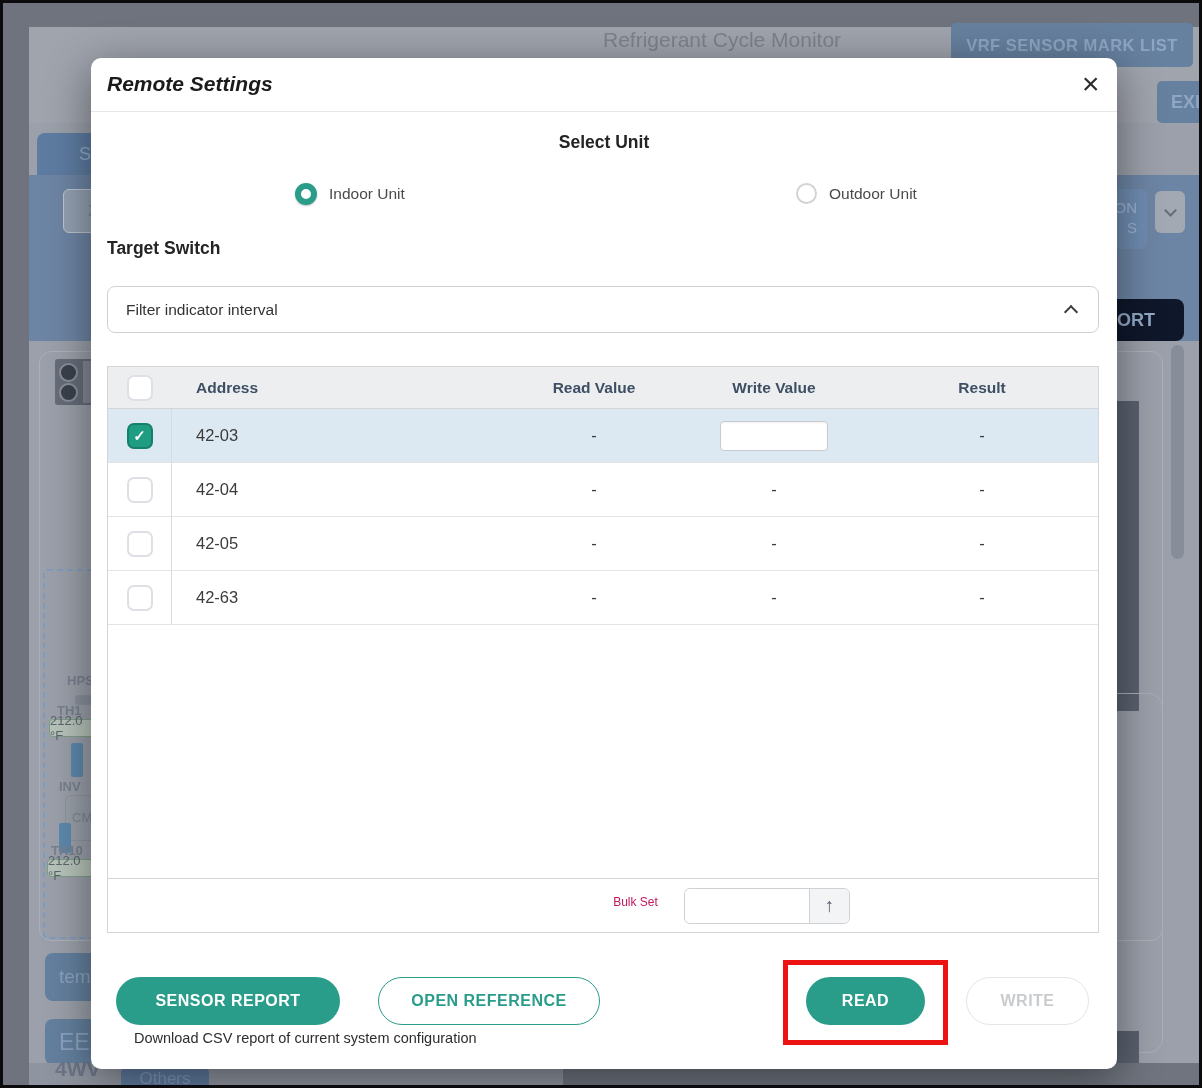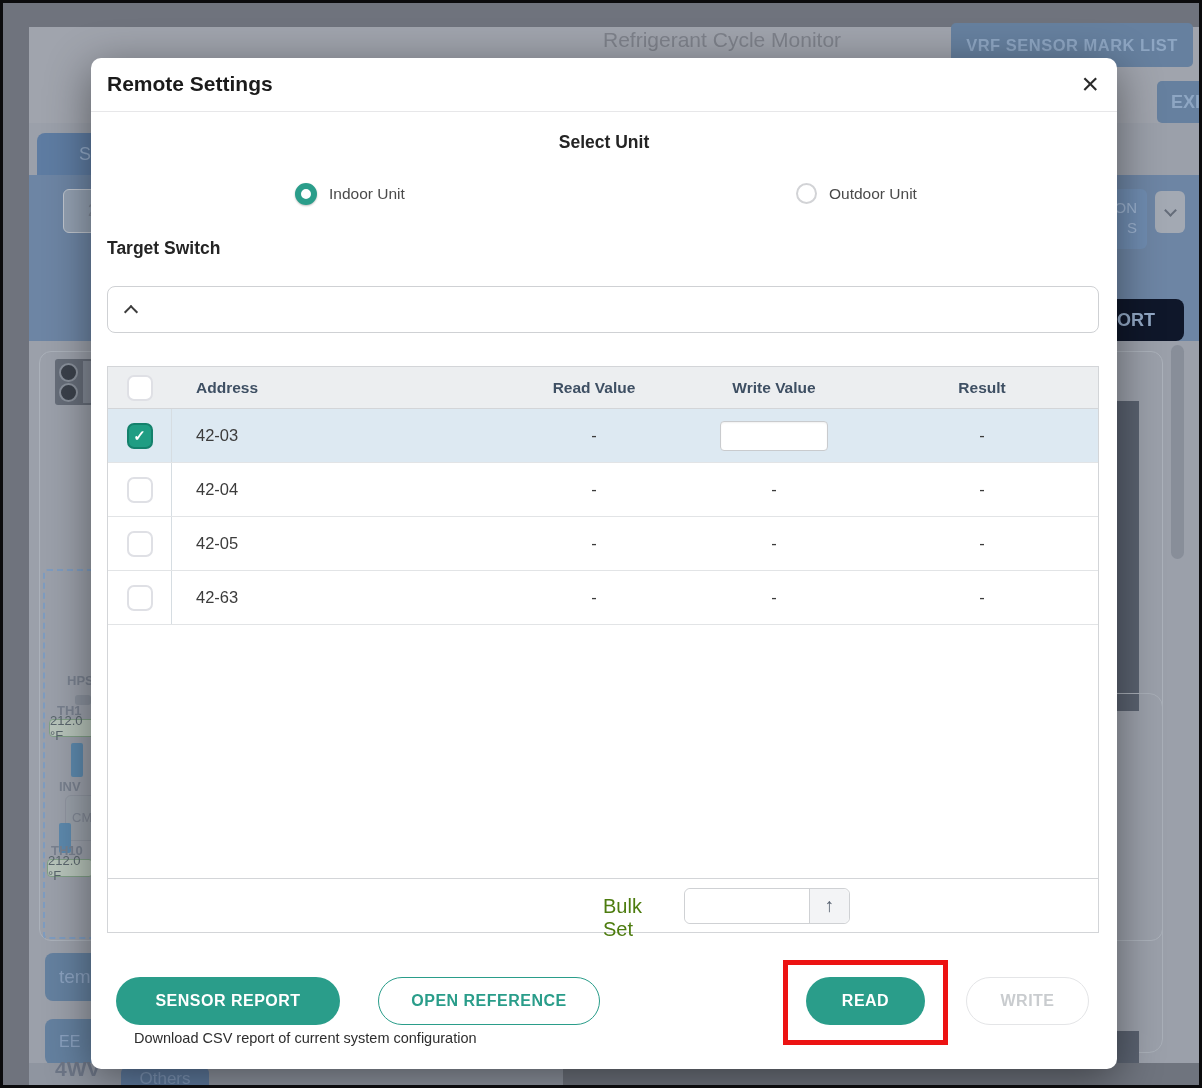--- a/index.html
+++ b/index.html
@@ -54,21 +54,21 @@
   .bg-darkbar2{ left:1113px; top:1028px; width:23px; height:54px; background:#5a6270; }
   .bg-bottomstrip{ left:26px; top:1060px; width:1173px; height:25px; background:#8f95a0; }
   .bg-bottomdark{ left:560px; top:1060px; width:639px; height:25px; background:#6f747e; }
   .bg-4wv{ left:52px; top:1054px; font-size:21px; font-weight:600; color:#6d7687; z-index:2; }
   .bg-others{ left:118px; top:1064px; width:88px; height:24px; background:#5f7b9f; border-radius:6px 6px 0 0;
               color:#8099ba; font-size:17px; display:flex; align-items:center; justify-content:center; z-index:2; }
 
   
   .modal{ left:88px; top:55px; width:1026px; height:1011px; background:#fff; border-radius:10px;
           box-shadow:0 10px 45px rgba(0,0,0,.45); z-index:10; }
-  .modal-header{ position:absolute; left:0; top:0; width:100%; height:54px; border-bottom:1px solid #e7e7e9; }
+  .modal-header{ position:absolute; left:0; top:0; width:100%; height:54px; border-bottom:1px solid #e7e7e9;font-style:italic; }
   .modal-title{ position:absolute; left:16px; top:14px; font-size:21px; font-weight:700; color:#1b1b1b; }
   .modal-close{ position:absolute; right:18px; top:8px; font-size:30px; font-weight:400; color:#2b2b2b;
                 line-height:36px; cursor:pointer; }
   .select-unit-heading{ left:0; top:74px; width:100%; text-align:center; font-size:17.5px; font-weight:700; color:#242424; }
   .radio{ border-radius:50%; background:#fff; }
   .radio.on{ width:22px; height:22px; border:6px solid #2a9d8a; box-shadow:0 1px 2px rgba(0,0,0,.25); }
   .radio.off{ width:21px; height:21px; border:2px solid #d2d3d6; }
   .radio-label{ font-size:15.5px; color:#4a4a4a;text-align:right; }
   .target-heading{ left:16px; top:180px; font-size:17.5px; font-weight:700; color:#242424; }
   .dropdown{ left:16px; top:228px; width:992px; height:47px; border:1px solid #cfd1d4; border-radius:8px;
@@ -88,21 +88,21 @@
   .tbody-row .cbcell{ border-right:1px solid #d6dde2; }
   .cb{ width:26px; height:26px; border-radius:7px; border:2px solid #dfe0e5; background:#fff; cursor:pointer;
        display:flex; align-items:center; justify-content:center; }
   .cb.checked{ background:#1f9d83; border-color:#14816c; color:#fff; font-size:15px; font-weight:700; }
   .td{ font-size:16.5px; color:#3c3c3c; text-align:center; }
   .td.addr{ text-align:left; padding-left:24px; }
   .write-input{ width:108px; height:30px; border:1px solid #c9cbce; border-radius:4px; margin:0 auto; display:block;
                 box-shadow:inset 0 1px 2px rgba(0,0,0,.06); outline:none; font-size:15px; padding:0 8px; }
   .tfiller{ flex:1; background:#fff; }
   .bulkrow{ position:relative; height:54px; border-top:1px solid #d3d5d8; background:#fff; }
-  .bulk-label{ position:absolute; left:495px; top:16px; width:65px; text-align:left; font-size:20px; color:#4d7c0f; }
+  .bulk-label{ position:absolute; left:495px; top:16px; width:65px; text-align:center; font-size:12px; color:#be185d; }
   .bulk-input-wrap{ position:absolute; left:576px; top:9px; width:166px; height:36px; border:1px solid #cfd1d4;
                     border-radius:6px; background:#fff; }
   .bulk-input{ position:absolute; left:0; top:0; width:124px; height:100%; border:none; outline:none;
                border-radius:6px 0 0 6px; font-size:15px; padding:0 8px; }
   .bulk-arrow{ position:absolute; right:0; top:0; width:40px; height:100%; border-left:1px solid #cfd1d4;
                background:#f3f4f6; border-radius:0 6px 6px 0; display:flex; align-items:center; justify-content:center;
                font-size:19px; color:#5a6472; cursor:pointer; }
 
   .pillbtn{ position:absolute; top:919px; height:48px; border-radius:24px; display:flex; align-items:center;
             justify-content:center; font-size:16px; font-weight:700; letter-spacing:.5px; cursor:pointer; }
@@ -144,21 +144,21 @@
   <div class="abs bg-pill"></div>
   <div class="abs bg-lbl" style="left:54px; top:700px;">TH1</div>
   <div class="abs bg-badge" style="left:46px; top:716px;">212.0 °F</div>
   <div class="abs bg-pipe" style="left:68px; top:740px; height:34px;"></div>
   <div class="abs bg-lbl" style="left:56px; top:776px;">INV</div>
   <div class="abs bg-cmbox">CM</div>
   <div class="abs bg-pipe" style="left:56px; top:820px; height:30px;"></div>
   <div class="abs bg-lbl" style="left:48px; top:840px;">TH10</div>
   <div class="abs bg-badge" style="left:44px; top:856px;">212.0 °F</div>
   <div class="abs bg-sidebtn" style="left:42px; top:950px; width:80px; height:48px; font-size:19px;">tem</div>
-  <div class="abs bg-sidebtn" style="left:42px; top:1016px; width:80px; height:46px; font-size:16px;">EE</div>
+  <div class="abs bg-sidebtn" style="left:42px; top:1016px; width:80px; height:46px; font-size:23px;">EE</div>
   <div class="abs bg-scroll"></div>
   <div class="abs bg-darkbar1"></div>
   <div class="abs bg-subpanel"></div>
   <div class="abs bg-darkbar2"></div>
   <div class="abs bg-bottomstrip"></div>
   <div class="abs bg-bottomdark"></div>
   <div class="abs bg-4wv">4WV</div>
   <div class="abs bg-others">Others</div>
 
   <div class="abs modal">
@@ -174,20 +174,21 @@
       <span class="radio-label">Indoor Unit</span>
     </div>
     <div class="abs" style="left:705px; top:125px; display:flex; align-items:center; gap:12px;">
       <span class="radio off"></span>
       <span class="radio-label">Outdoor Unit</span>
     </div>
 
     <div class="abs target-heading">Target Switch</div>
 
     <div class="abs dropdown">
+      <span class="dropdown-text">Filter indicator interval</span>
       <span class="chev-up"></span>
     </div>
 
     <div class="abs table">
       <div class="trow thead">
         <div class="cbcell">
             <span class="cb"></span>
           </div>
         <div class="th addr">Address</div>
         <div class="th">Read Value</div>

